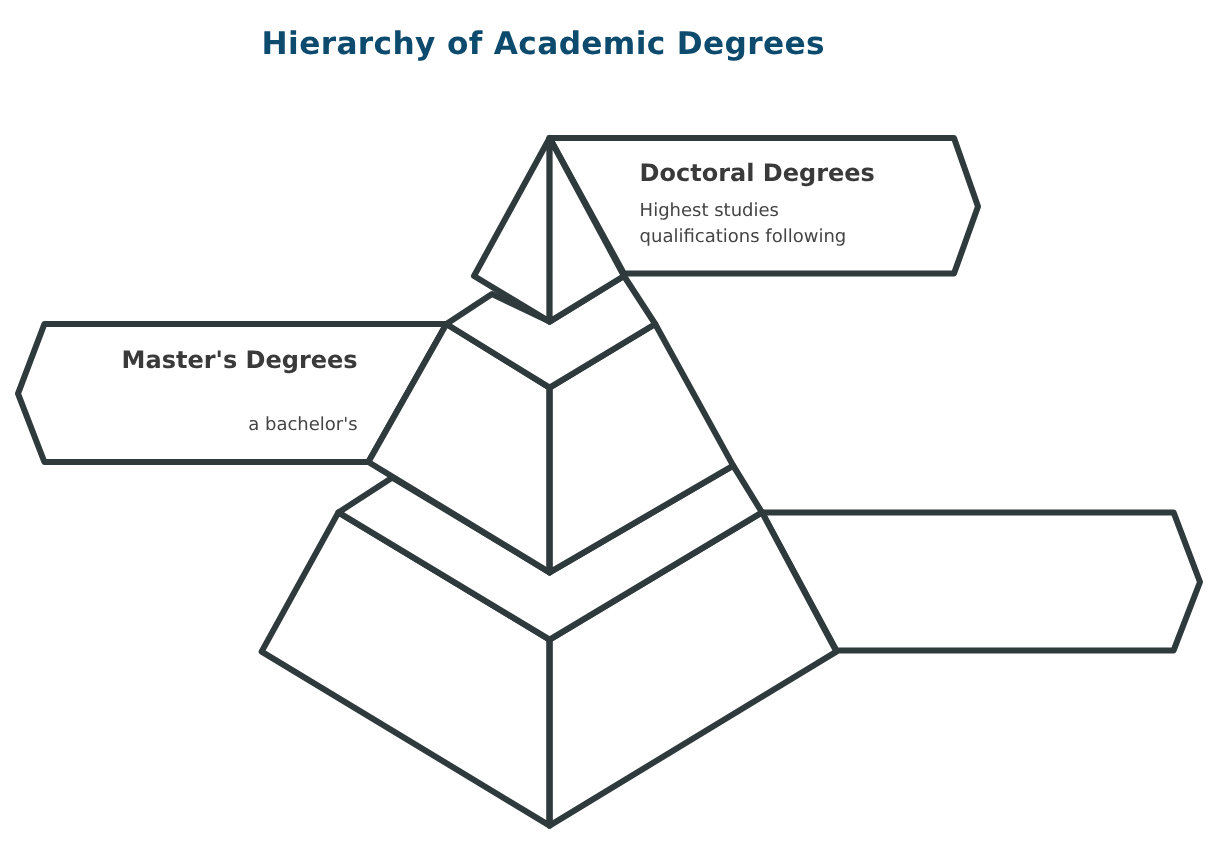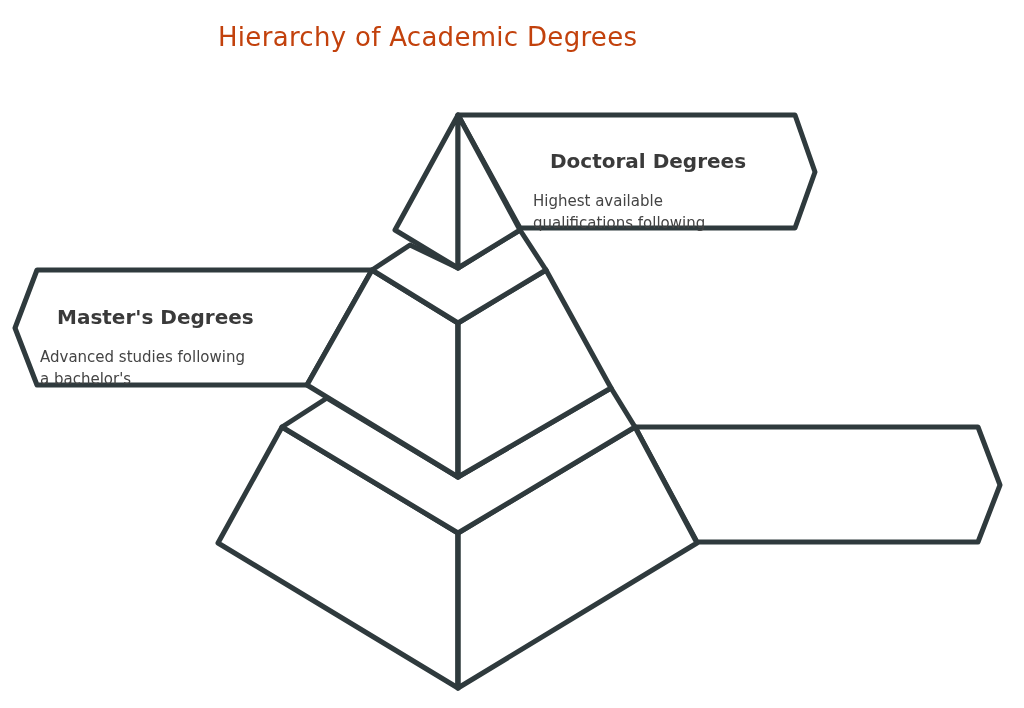--- a/index.html
+++ b/index.html
@@ -1,24 +1,24 @@
 <!DOCTYPE html>
 <html><head>
 <meta charset="utf-8">
 <style>
   html, body { margin:0; padding:0; background:#ffffff; }
   body { width:1024px; height:708px; position:relative; overflow:hidden;
          font-family:"DejaVu Sans", sans-serif; color:#3b3b3b; }
   svg.diagram { position:absolute; left:0; top:0; }
-  .title { position:absolute; left:218px; top:22px; font-size:26px; font-weight:normal;
-           color:#c2410c; letter-spacing:0.3px; }
+  .title { position:absolute; left:218px; top:22px; font-size:26px; font-weight:bold;
+           color:#0c4a6e; letter-spacing:0.3px; }
   .label { position:absolute; }
-  .label h2 { margin:17px; font-size:20px; font-weight:bold; color:#3a3a3a; }
+  .label h2 { margin:0; font-size:20px; font-weight:bold; color:#3a3a3a; }
   .label p { margin:8px 0 0 0; font-size:15px; line-height:22px; color:#444; }
-  .right-align { text-align:left; }
+  .right-align { text-align:right; }
 </style>
 </head>
 <body>
 
 <div class="title">Hierarchy of Academic Degrees</div>
 
 <svg class="diagram" width="1024" height="708" viewBox="0 0 1024 708" fill="#ffffff" stroke="#2f3a3d" stroke-width="5" stroke-linejoin="round" stroke-linecap="round">
 
   <g>
     <polygon points="635,427 978,427 1000,485 978,542 697,542"></polygon>
@@ -39,27 +39,27 @@
   <g>
     <polygon points="458,115 795,115 815,172 795,228 520,228"></polygon>
     <polygon points="458,115 458,268 395,230"></polygon>
     <polygon points="458,115 520,230 458,268"></polygon>
   </g>
 </svg>
 
 <div class="label" style="left:533px; top:132px; width:260px;">
   <h2>Doctoral Degrees</h2>
   <p>
-    <span>Highest available</span><br>
+    <span>Highest studies</span><br>
     <span>qualifications following</span>
   </p>
 </div>
 
 <div class="label right-align" style="left:40px; top:288px; width:258px;">
   <h2>Master's Degrees</h2>
   <p>
-    <span>Advanced studies following</span><br>
+    <br>
     <span>a bachelor's</span>
   </p>
 </div>
 
 <div class="label" style="left:717px; top:445px; width:260px;">
 </div>
 
 </body></html>

